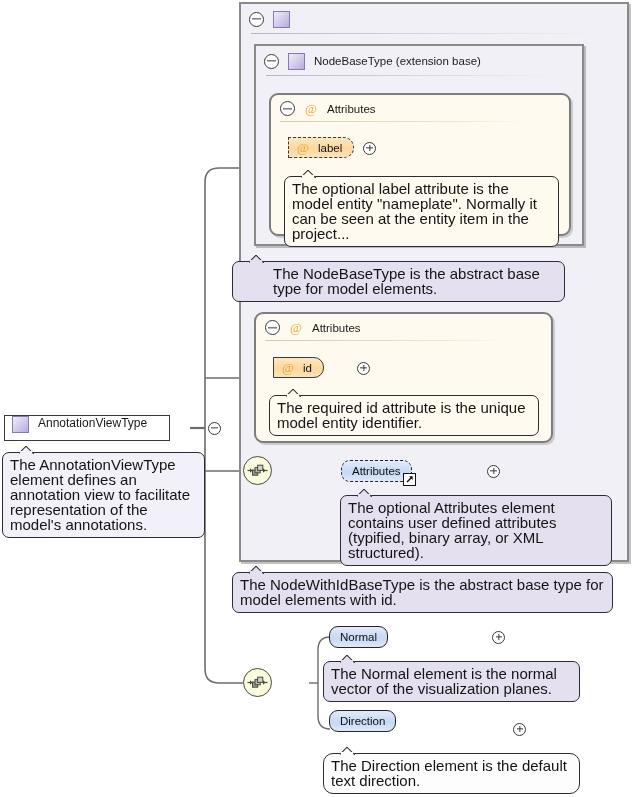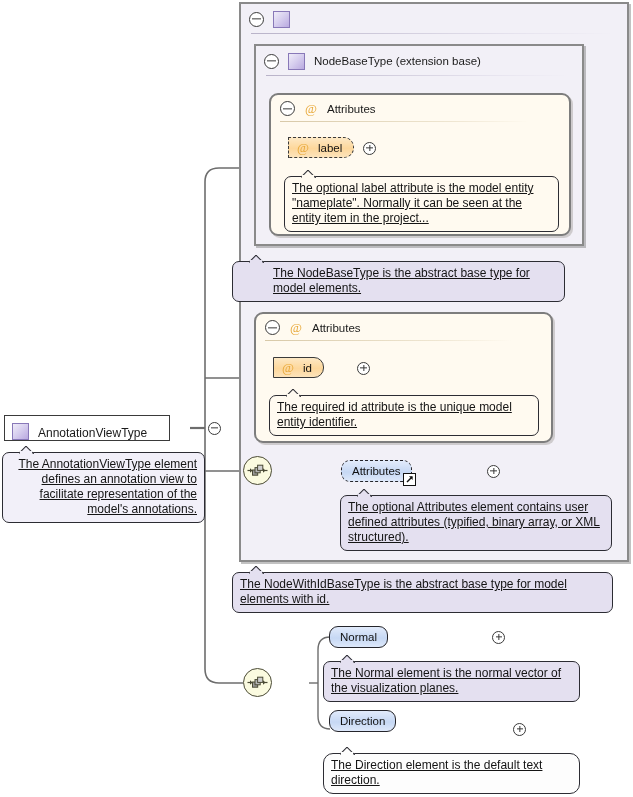--- a/index.html
+++ b/index.html
@@ -120,23 +120,22 @@
     display: flex; align-items: center; justify-content: center;
   }
   .seq-icon svg { display: block; }
 
   
   .callout {
     border: 1.3px solid #2c2c33;
     border-radius: 7px;
     padding: 4px 7px 5px 7px;
     line-height: 15px;
-    font-size: 12px;
+    font-size: 15px;
     color: #141414;
-    text-decoration: underline;
   }
   .callout.doc   { background: #fffaf0; }
   .callout.purple{ background: #e4e0f0; }
   .callout.lav   { background: #f2f0f9; }
   .callout.white { background: #fdfdfd; }
   
   .callout .notch {
     position: absolute; top: -7px; left: 16px;
     width: 15px; height: 8px; overflow: hidden;
   }
@@ -159,21 +158,21 @@
   .callout.doc .notch-mask { background: #fffaf0; }
   .callout.purple .notch-mask { background: #e4e0f0; }
   .callout.lav .notch-mask { background: #f2f0f9; }
   .callout.white .notch-mask { background: #fdfdfd; }
 
   
   .root-box {
     background: #ffffff;
     border: 1.3px solid #3a3a3a;
     height: 26px;
-    display: flex; align-items: flex-end; padding: 0 10px 0 7px;
+    display: flex; align-items: flex-start; padding: 0 10px 0 7px;
   }
   .root-box .root-label { margin-left: 9px; font-size: 12px; }
   svg.wires { position: absolute; left: 0; top: 0; overflow: visible; }
 </style>
 </head>
 <body>
 
 
 
 
@@ -269,21 +268,21 @@
   <span>The required id attribute is the unique model entity identifier.</span>
 </div>
 
 
 <div class="abs root-box" style="left:4px; top:415px; width:166px;">
   <span class="type-glyph" style="margin-left:0;"></span>
   <span class="root-label">AnnotationViewType</span>
 </div>
 <span class="abs toggle" style="left:176px; top:421.5px;"></span>
 
-<div class="abs callout lav" style="left:2px; top:452px; width:203px;text-align:right;">
+<div class="abs callout lav" style="left:2px; top:452px; width:203px;">
   <span class="notch"></span>
   <span class="notch-mask"></span>
   <span>The AnnotationViewType element defines an annotation view to facilitate representation of the model's annotations.</span>
 </div>
 
 
 <div class="abs seq-icon" style="left:243px; top:456px;">
   <svg width="21" height="15" viewBox="0 0 21 15">
     <path d="M0.5 7.5 H3.5" stroke="#4a4a35" stroke-width="1.2"></path>
     <path d="M17.5 7.5 H20.5" stroke="#4a4a35" stroke-width="1.2"></path>

